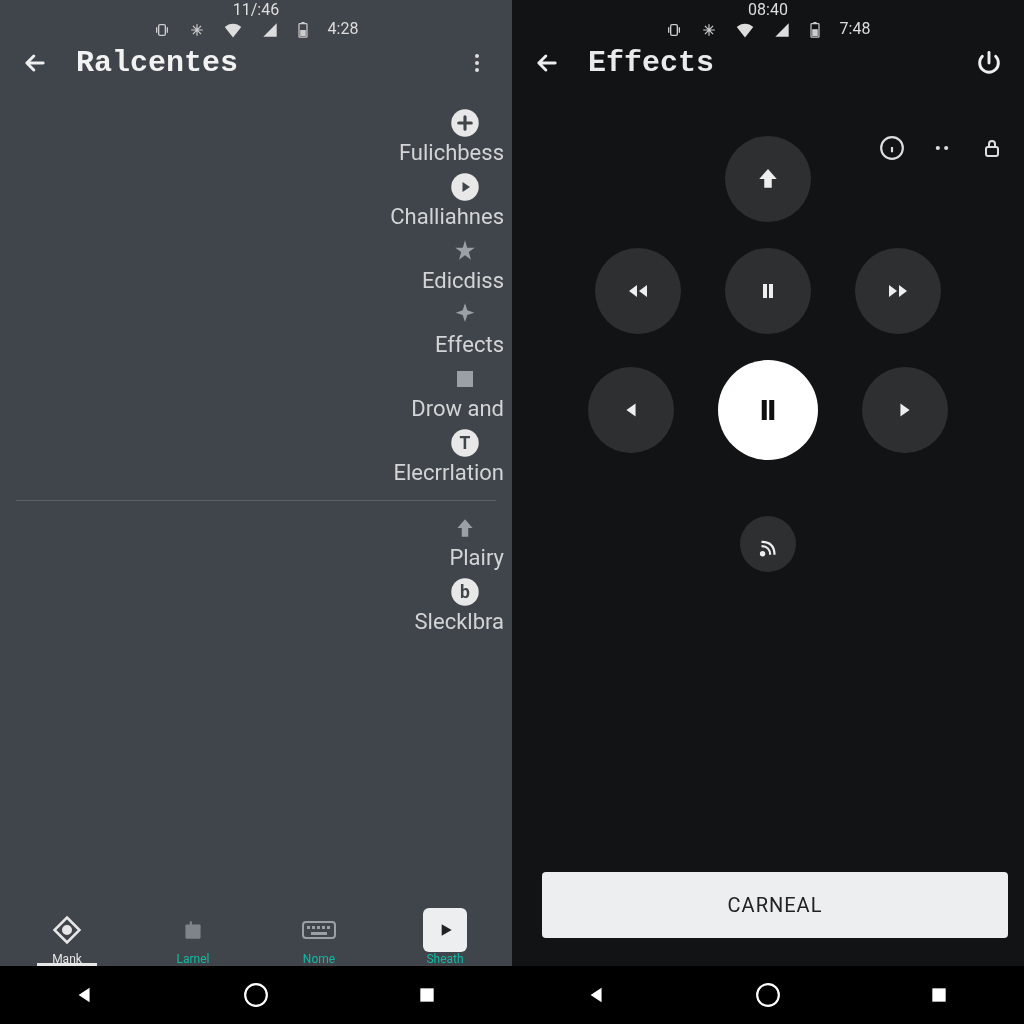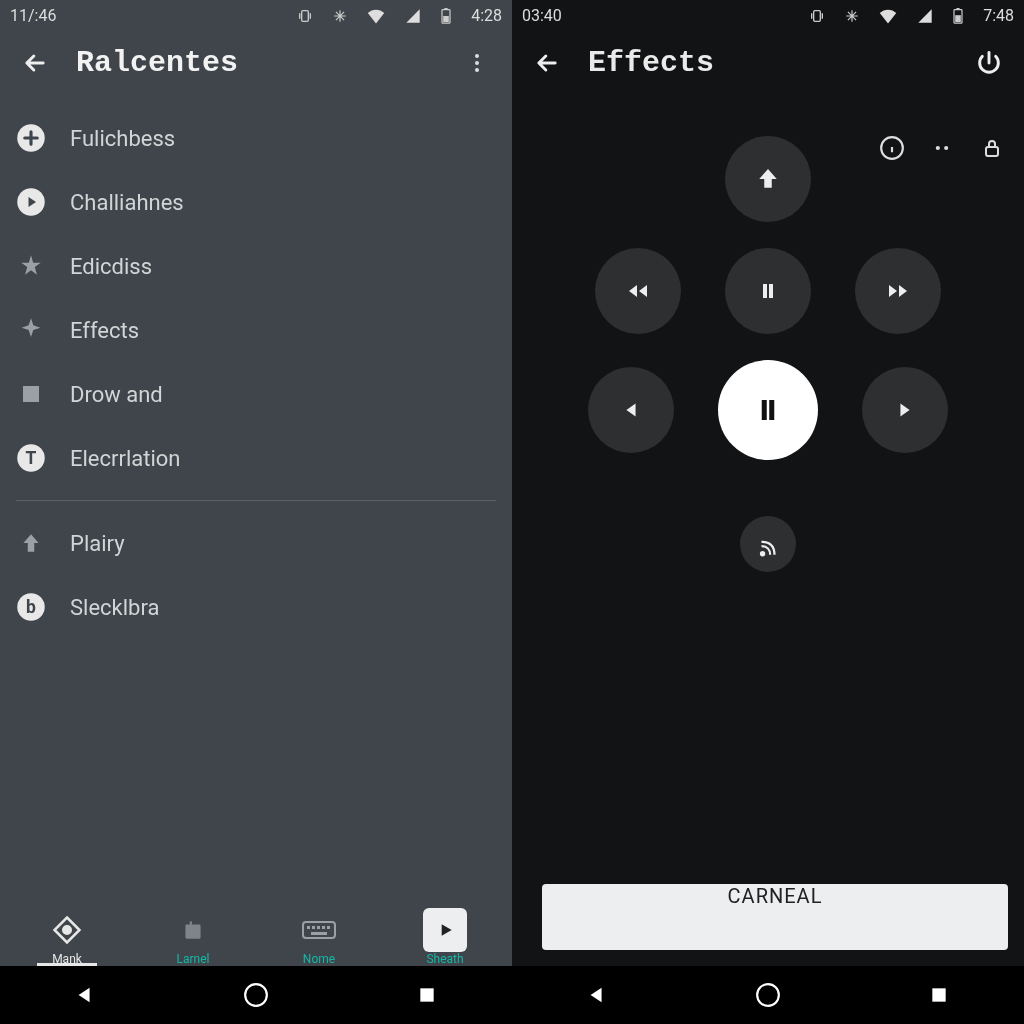--- a/index.html
+++ b/index.html
@@ -3,32 +3,32 @@
 <meta charset="utf-8">
 <style>
   * { box-sizing: border-box; margin: 0; padding: 0; }
   html, body { width: 1024px; height: 1024px; background: #000; font-family: Roboto, Arial, sans-serif; color: #e4e4e4; }
   .wrap { display: flex; width: 1024px; height: 1024px; }
   .screen { width: 512px; height: 1024px; display: flex; flex-direction: column; position: relative; }
   .screenA { background: #3f454a; }
   .screenB { background: #121314; }
 
   
-  .status { height: 30px; display: flex; align-items: center; justify-content: space-between; padding: 0 10px; font-size: 16px; color: #ddd; }
+  .status { height: 30px; display: flex; align-items: center; justify-content: space-between; padding: 0 10px; font-size: 16px; color: #ddd; flex-direction: column; }
   .status .right { display: flex; align-items: center; gap: 20px; }
   .status svg, .status .glyph { display: inline-block; vertical-align: middle; }
 
   
   .appbar { height: 66px; display: flex; align-items: center; padding: 0 14px; font-family: Liberation Mono, monospace; }
   .appbar .title { font-size: 30px; font-weight: 600; margin-left: 20px; flex: 1; color: #f2f2f2; }
   .appbar .iconbtn { width: 42px; height: 42px; display: flex; align-items: center; justify-content: center; cursor: pointer; }
 
   
   .list { padding: 10px 0 0 0; }
-  .row { height: 64px; display: flex; align-items: center; padding: 0 8px 0 14px; cursor: pointer; }
+  .row { height: 64px; display: flex; align-items: flex-end; padding: 0 8px 0 30px; cursor: pointer; flex-direction: column; }
   .row .ricon { width: 34px; height: 34px; margin-right: 22px; display: flex; align-items: center; justify-content: center; }
   .row .rlabel { font-size: 22px; color: #d2d4d6; }
   .sep { height: 1px; background: #5a6065; margin: 10px 16px; }
 
   
   .bnav { position: absolute; bottom: 58px; left: 0; right: 0; height: 86px; display: flex; align-items: flex-end; justify-content: space-around; padding: 0 4px; }
   .bnav .bitem { display: flex; flex-direction: column; align-items: center; gap: 6px; color: #14b8a6; font-size: 12px; cursor: pointer; width: 90px; }
   .bnav .bitem.active { color: #e7e7e7; }
   .bnav .bitem .icon { height: 32px; display:flex; align-items:center; justify-content:center; }
   .bnav .bitem.active::after { content:""; position:absolute; bottom:0; height:3px; width:60px; background:#e7e7e7; }
@@ -43,21 +43,21 @@
   .topactions { position: absolute; right: 14px; top: 130px; display: flex; gap: 14px; align-items:center;}
   .topactions .act { width:36px; height:36px; display:flex; align-items:center; justify-content:center; cursor:pointer; }
   .mediahead { padding: 58px 0 0 140px; }
   .mediahead .t1 { font-size: 44px; font-weight:700; color:#f3f3f3; }
   .mediahead .t2 { font-size: 24px; color: #a7adb2; margin-top: 6px; }
   .dpad { display:flex; flex-direction:column; align-items:center; margin-top: 40px; gap: 26px; }
   .dpad .drow { display:flex; gap: 44px; align-items:center; justify-content:center; }
   .circ { width: 86px; height: 86px; border-radius: 50%; background: #2d2f31; display:flex; align-items:center; justify-content:center; cursor:pointer; }
   .circ.big { width: 100px; height: 100px; background:#fff; }
   .circ.small { width:56px; height:56px; }
-  .carnealbtn { position:absolute; left: 30px; right: 16px; bottom: 74px; height: 66px; background:#eceeef; color:#222; display:flex; align-items:flex-start; justify-content:center; font-size:20px; letter-spacing:1px; border-radius:4px; cursor:pointer; }
+  .carnealbtn { position:absolute; left: 30px; right: 16px; bottom: 86px; height: 66px; background:#eceeef; color:#222; display:flex; align-items:center; justify-content:center; font-size:20px; letter-spacing:1px; border-radius:4px; cursor:pointer; }
 </style>
 </head>
 <body>
 
 <div class="wrap">
 
   <div class="screen screenA">
 
     <div class="status">
       <span>11/:46</span>
@@ -244,21 +244,21 @@
         <svg width="20" height="20" viewBox="0 0 24 24" fill="#fff">
             <rect x="4" y="4" width="16" height="16"></rect>
           </svg>
       </div>
     </div>
   </div>
 
   <div class="screen screenB">
 
     <div class="status">
-      <span>03:40</span>
+      <span>08:40</span>
       <span class="right">
         <span class="glyph">
           <svg width="16" height="16" viewBox="0 0 24 24" fill="none" stroke="#ccc" stroke-width="2">
               <rect x="7" y="4" width="10" height="16" rx="2"></rect>
               <path d="M4 8v8M20 8v8"></path>
             </svg>
         </span>
         <span class="glyph">
           <svg width="14" height="14" viewBox="0 0 24 24" stroke="#ccc" stroke-width="2" fill="none">
               <path d="M12 2v20M2 12h20M5 5l14 14M19 5L5 19"></path>

